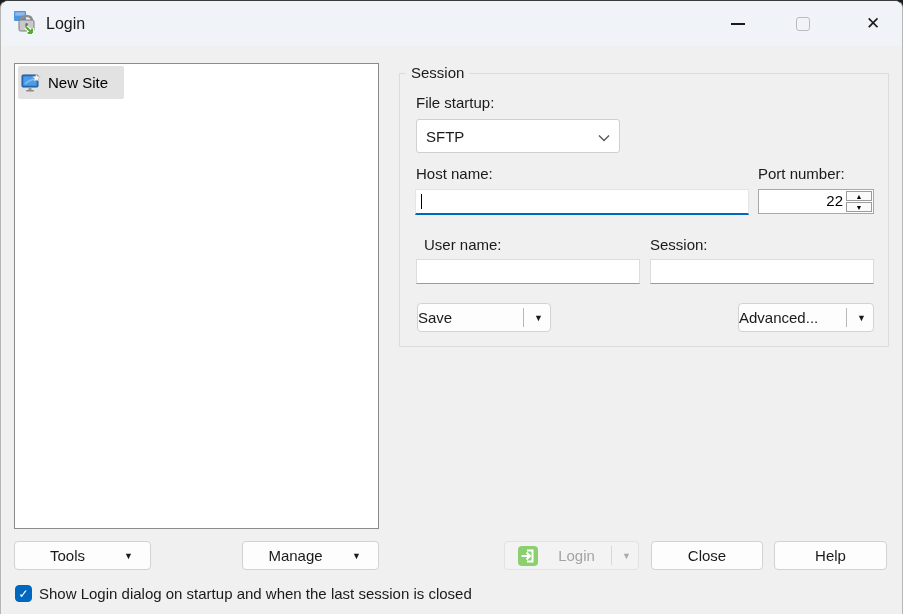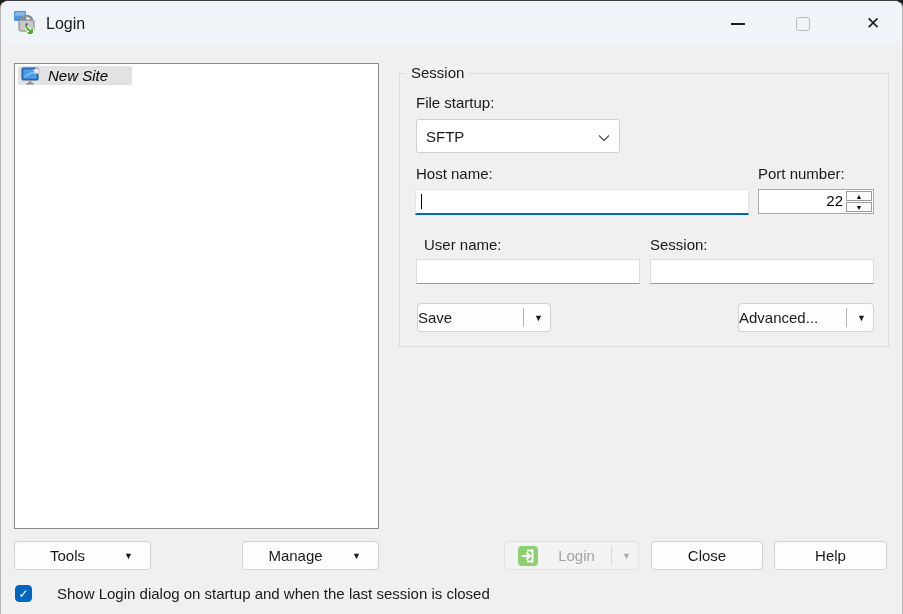--- a/index.html
+++ b/index.html
@@ -17,21 +17,21 @@
   .title-text { position:absolute; left:45px; top:0; height:45px; line-height:45px; font-size:16px; color:#191919; }
   .win-btn { position:absolute; top:0; width:46px; height:45px; display:flex; align-items:center; justify-content:center; }
   .btn-min { left:714px; }
   .btn-max { left:779px; }
   .btn-close { left:849px; }
   .min-glyph { width:14px; height:2px; background:#1a1a1a; }
   .max-glyph { width:14px; height:14px; border:1px solid #bcbcbc; border-radius:3px; background:transparent; }
   .close-glyph { font-size:17px; color:#1a1a1a; line-height:1; }
   
   .tree-panel { position:absolute; left:13px; top:62px; width:365px; height:466px; background:#ffffff; border:1px solid #8b8b8b; }
-  .tree-item { position:absolute; left:3px; top:2px; height:19px; display:flex; align-items:center; gap:5px; padding:0 24px 0 3px; background:#e2e2e2; border-radius:2px;font-style:italic; }
+  .tree-item { position:absolute; left:3px; top:2px; height:33px; display:flex; align-items:center; gap:5px; padding:0 16px 0 3px; background:#e2e2e2; border-radius:2px; }
   .tree-item-label { font-size:15px; color:#000; }
   .site-icon { width:22px; height:20px; position:relative; flex:0 0 auto; }
   
   .group-box { position:absolute; left:398px; top:72px; width:490px; height:274px; border:1px solid #dcdcdc; }
   .group-legend { position:absolute; left:6px; top:-10px; padding:0 5px; background:#f0f0f0; font-size:15px; color:#1a1a1a; }
   .field-label { position:absolute; font-size:15px; color:#1a1a1a; white-space:nowrap; }
   .lbl-protocol { left:415px; top:93px; }
   .lbl-host     { left:415px; top:164px; }
   .lbl-port     { left:757px; top:164px; }
   .lbl-user     { left:415px; top:235px;margin-left:8px; }
@@ -72,21 +72,21 @@
   .split-sep { position:absolute; right:26px; top:4px; bottom:4px; width:1px; background:#b8b8b8; }
   .split-arrow { position:absolute; right:7px; top:9px; font-size:9px; color:#1a1a1a; }
   .menu-label { position:absolute; left:14px; right:44px; text-align:center; }
   .menu-arrow { position:absolute; right:17px; top:9px; font-size:9px; color:#1a1a1a; }
   .login-label { position:absolute; left:40px; right:30px; text-align:center; }
   .login-sep { position:absolute; right:26px; top:4px; bottom:4px; width:1px; background:#d8d8d8; }
   .login-arrow { position:absolute; right:7px; top:9px; font-size:9px; color:#ababab; }
   .login-icon { position:absolute; left:13px; top:4px; width:20px; height:20px; background:#8ccf6f; border-radius:4px; }
   
   .checkbox { position:absolute; left:14px; top:584px; width:17px; height:17px; background:#0067c0; border:1px solid #0067c0; border-radius:4px; display:flex; align-items:center; justify-content:center; color:#fff; font-size:12px; line-height:1; }
-  .checkbox-label { position:absolute; left:38px; top:584px; font-size:15px; color:#1a1a1a;margin-left:18px; }
+  .checkbox-label { position:absolute; left:38px; top:584px; font-size:15px; color:#1a1a1a; }
 </style>
 </head>
 <body>
 
 <div class="window">
 
   <div class="titlebar">
     <span class="app-icon">
       <svg width="27" height="27" viewBox="0 0 27 27">
         <rect x="1" y="1" width="12" height="10" rx="1" fill="#4f94de"></rect>

